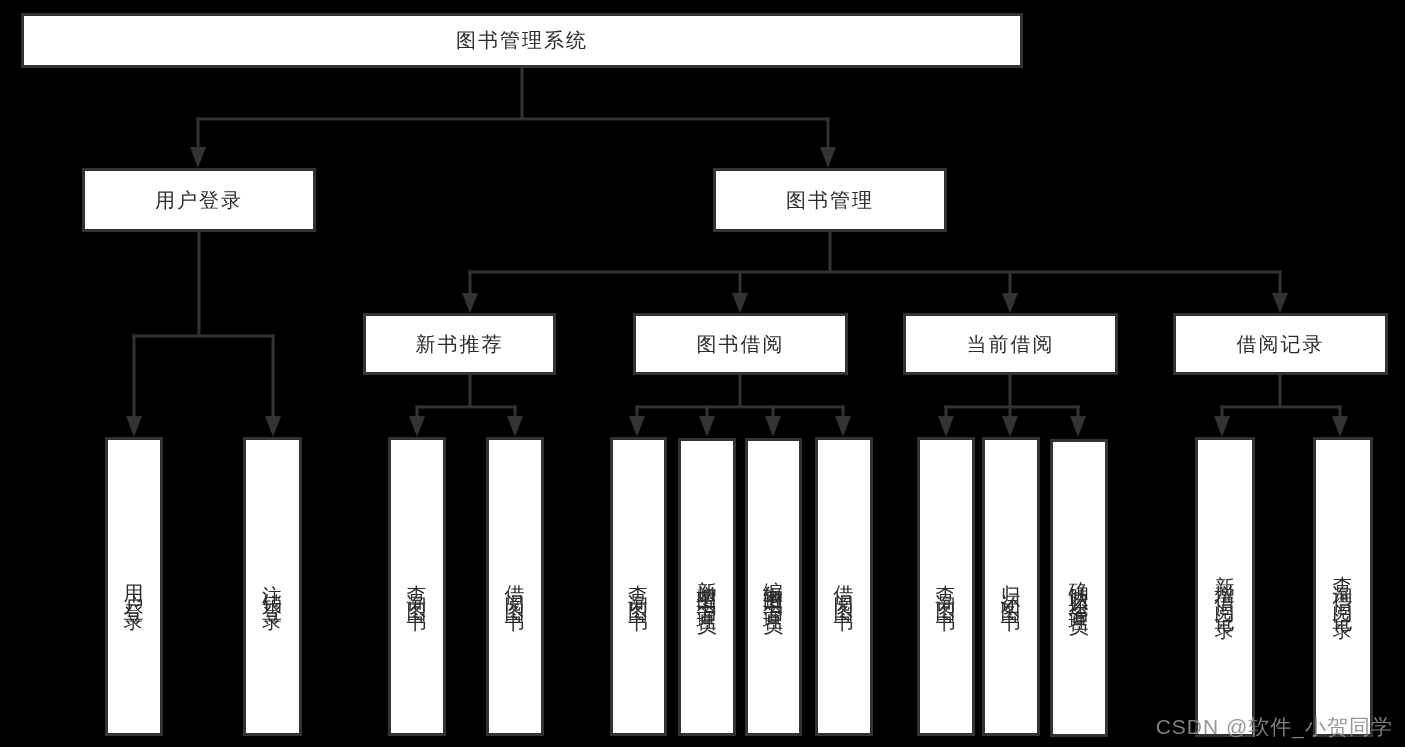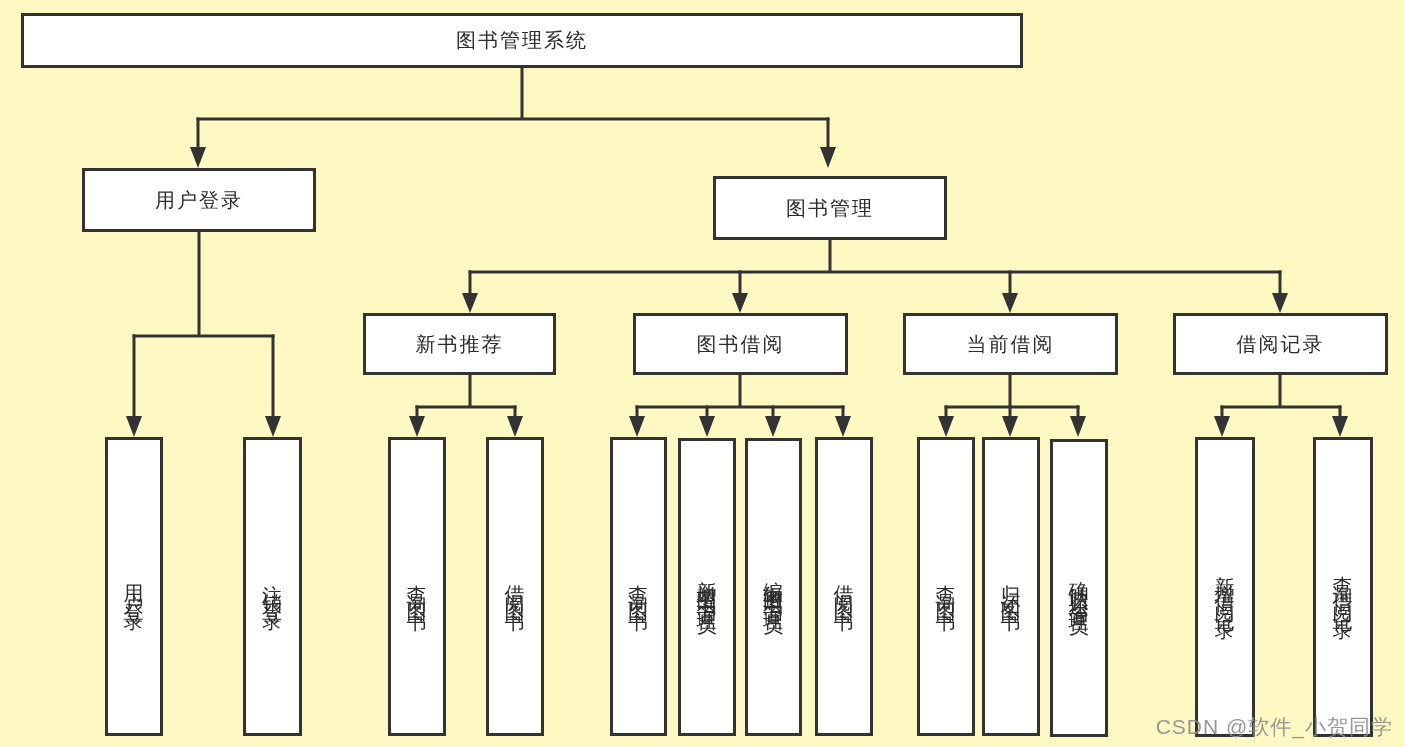--- a/index.html
+++ b/index.html
@@ -1,20 +1,20 @@
 <!DOCTYPE html>
 <html><head>
 <meta charset="utf-8">
 <style>
   html, body { margin:0; padding:0; background:#ffffff; }
   .stage {
     position: relative;
     width: 1405px;
     height: 747px;
-    background: #fef9c3;
+    background: #000000;
     font-family: "Liberation Sans", sans-serif;
     color: #2b2b2b;
     overflow: hidden;
   }
   .connectors {
     position: absolute;
     left: 0; top: 0;
     width: 1405px; height: 747px;
     z-index: 0;
   }
@@ -122,21 +122,21 @@
       <path d="M1222 407 V425"></path>
         <polygon points="1214,416 1230,416 1222,437"></polygon>
       <path d="M1340 407 V425"></path>
         <polygon points="1332,416 1348,416 1340,437"></polygon>
     </g>
   </svg>
 
   <div class="box h" style="left:21px; top:13px; width:1002px; height:55px;">图书管理系统</div>
 
   <div class="box h" style="left:82px; top:168px; width:234px; height:64px;">用户登录</div>
-  <div class="box h" style="left:713px; top:168px; width:234px; height:64px;margin-top:8px;">图书管理</div>
+  <div class="box h" style="left:713px; top:168px; width:234px; height:64px;">图书管理</div>
 
   <div class="box h" style="left:363px; top:313px; width:193px; height:62px;">新书推荐</div>
   <div class="box h" style="left:903px; top:313px; width:215px; height:62px;">当前借阅</div>
   <div class="box h" style="left:633px; top:313px; width:215px; height:62px;">图书借阅</div>
   <div class="box h" style="left:1173px; top:313px; width:215px; height:62px;">借阅记录</div>
 
   <div class="box v" style="left:105px; top:437px; width:58px; height:299px;">用户登录</div>
   <div class="box v" style="left:243px; top:437px; width:59px; height:299px;">注销登录</div>
 
   <div class="box v" style="left:388px; top:437px; width:58px; height:299px;">查询图书</div>

